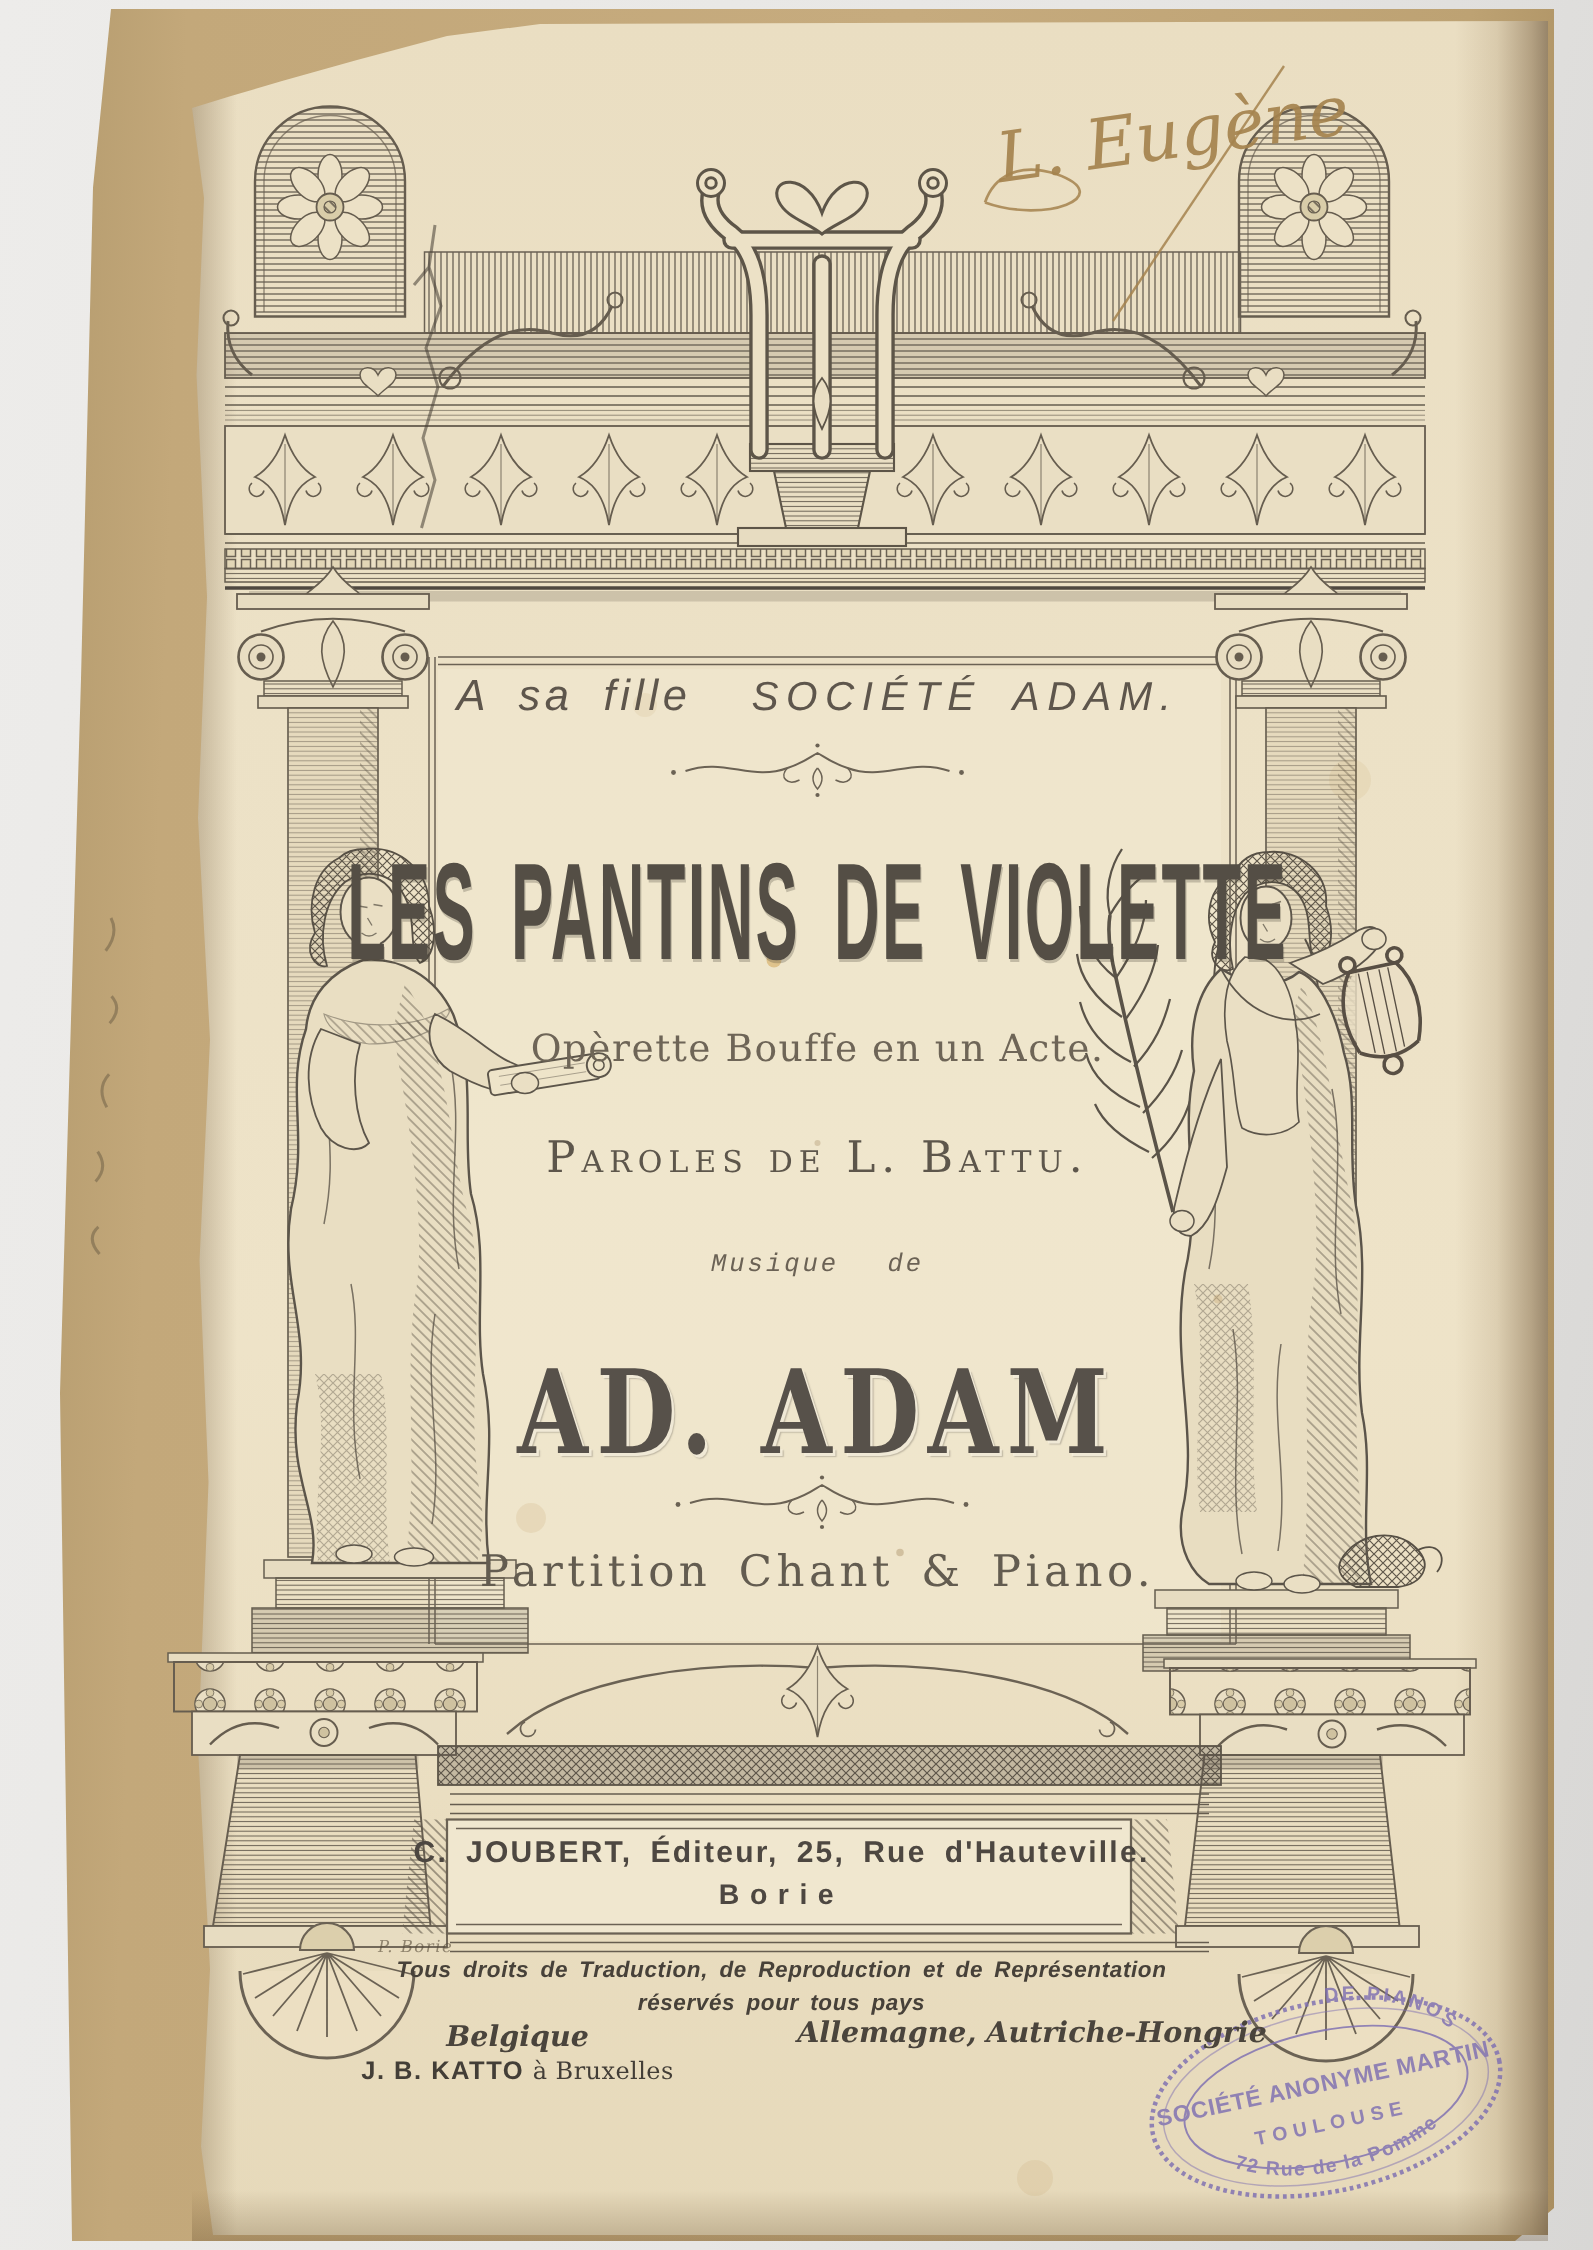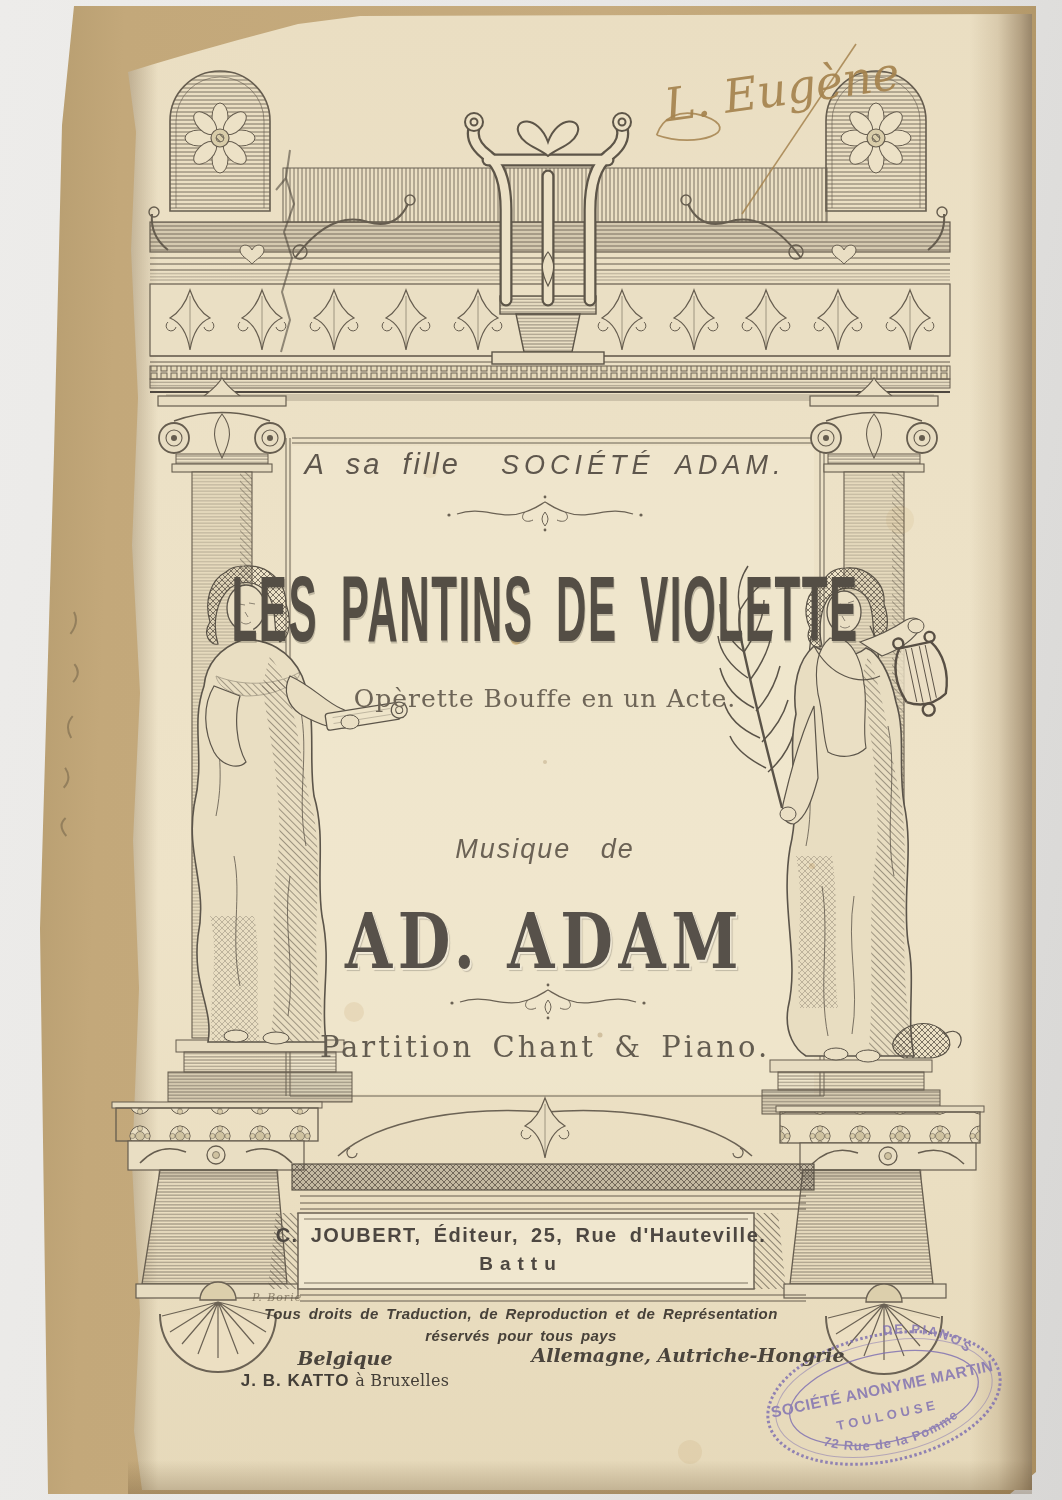--- a/index.html
+++ b/index.html
@@ -29,21 +29,21 @@
   .txt{position:absolute;text-align:center;white-space:nowrap;}
   .colMain{position:absolute;left:35px;width:1020px;text-align:center;}
   .colPub{position:absolute;left:11px;width:1020px;text-align:center;}
   .t-ded{font:italic 400 29px "Liberation Sans",sans-serif;letter-spacing:3px;word-spacing:9px;color:#5e564c;}
   .t-ded .nm{font-size:27px;letter-spacing:5px;}
   .t-title span{display:inline-block;font-family:"Liberation Sans",sans-serif;font-weight:700;font-size:54px;
      letter-spacing:2px;word-spacing:12px;color:#544e45;transform:scale(.78,1.7);transform-origin:center top;
      text-shadow:1px 1px 0 rgba(60,54,44,.25);}
   .t-genre{font-family:"DejaVu Serif",serif;font-size:25px;color:#6e6557;letter-spacing:1px;text-align:center;}
   .t-par{font-family:"DejaVu Serif",serif;font-variant:small-caps;font-size:29px;letter-spacing:4px;color:#5d564b;}
-  .t-mus{font-family:Liberation Sans, sans-serif;font-style:italic;font-size:27px;letter-spacing:2px;word-spacing:20px;color:#6b6255;text-align:center;}
+  .t-mus{font-family:Liberation Mono, monospace;font-style:italic;font-size:17px;letter-spacing:2px;word-spacing:20px;color:#6b6255;text-align:center;}
   .t-comp span{display:inline-block;font-family:"DejaVu Serif",serif;font-weight:700;font-size:76px;letter-spacing:7px;color:#57514a;
      transform:scale(.8,1.02);transform-origin:center top;
      text-shadow:2px 2px 0 rgba(248,241,222,.85),3px 3px 1px rgba(86,80,74,.3);}
   .t-ed{font-family:"DejaVu Serif",serif;font-size:29px;letter-spacing:3px;word-spacing:6px;color:#635c50;}
   .t-pub{font-family:Liberation Sans, sans-serif;font-weight:700;font-size:20px;letter-spacing:1.5px;word-spacing:5px;color:#4d4741;}
   .t-paris{font-family:"Liberation Sans",sans-serif;font-weight:700;font-size:19px;letter-spacing:7px;color:#4d4741;}
   .t-rights{font-family:"Liberation Sans",sans-serif;font-weight:700;font-style:italic;font-size:15px;letter-spacing:.4px;word-spacing:3px;color:#474139;}
   .t-region{font-family:"DejaVu Serif",serif;font-weight:700;font-style:italic;font-size:19px;color:#4a443c;}
   .t-agent{font-family:"Liberation Sans",sans-serif;font-weight:700;font-size:17px;letter-spacing:1px;color:#433e37;}
   .t-agent .city{font-family:"DejaVu Serif",serif;font-weight:400;font-size:16px;letter-spacing:.3px;}
@@ -394,31 +394,32 @@
   <div class="colMain txt" style="top:448px;">
     <span class="t-ded"><span>A sa fille</span>&nbsp;&nbsp;<span class="nm">SOCIÉTÉ ADAM.</span></span>
   </div>
 
   <div class="colMain txt t-title" style="top:556px;">
     <span>LES PANTINS DE VIOLETTE</span>
   </div>
 
   <div class="colMain txt t-genre" style="top:684px;">Opèrette Bouffe en un Acte.</div>
 
+  <div class="colMain txt t-par" style="top:754px;">Paroles de L. Battu.</div>
 
   <div class="colMain txt t-mus" style="top:834px;">Musique de</div>
 
   <div class="colMain txt t-comp" style="top:896px;">
     <span>AD. ADAM</span>
   </div>
 
   <div class="colMain txt t-ed" style="top:1030px;">Partition Chant &amp; Piano.</div>
 
   <div class="colPub txt t-pub" style="top:1224px;">C. JOUBERT, Éditeur, 25, Rue d'Hauteville.</div>
-  <div class="colPub txt t-paris" style="top:1253px;">Battu</div>
+  <div class="colPub txt t-paris" style="top:1253px;">Borie</div>
 
   <div class="colPub txt t-rights" style="top:1305px;">Tous droits de Traduction, de Reproduction et de Représentation</div>
   <div class="colPub txt t-rights" style="top:1327px;">réservés pour tous pays</div>
 
   <div class="txt t-region" style="left:185px;top:1347px;width:320px;">Belgique</div>
   <div class="txt t-agent" style="left:185px;top:1371px;width:320px;">
     <span>J. B. KATTO</span>
     <span class="city">à Bruxelles</span>
   </div>
 

